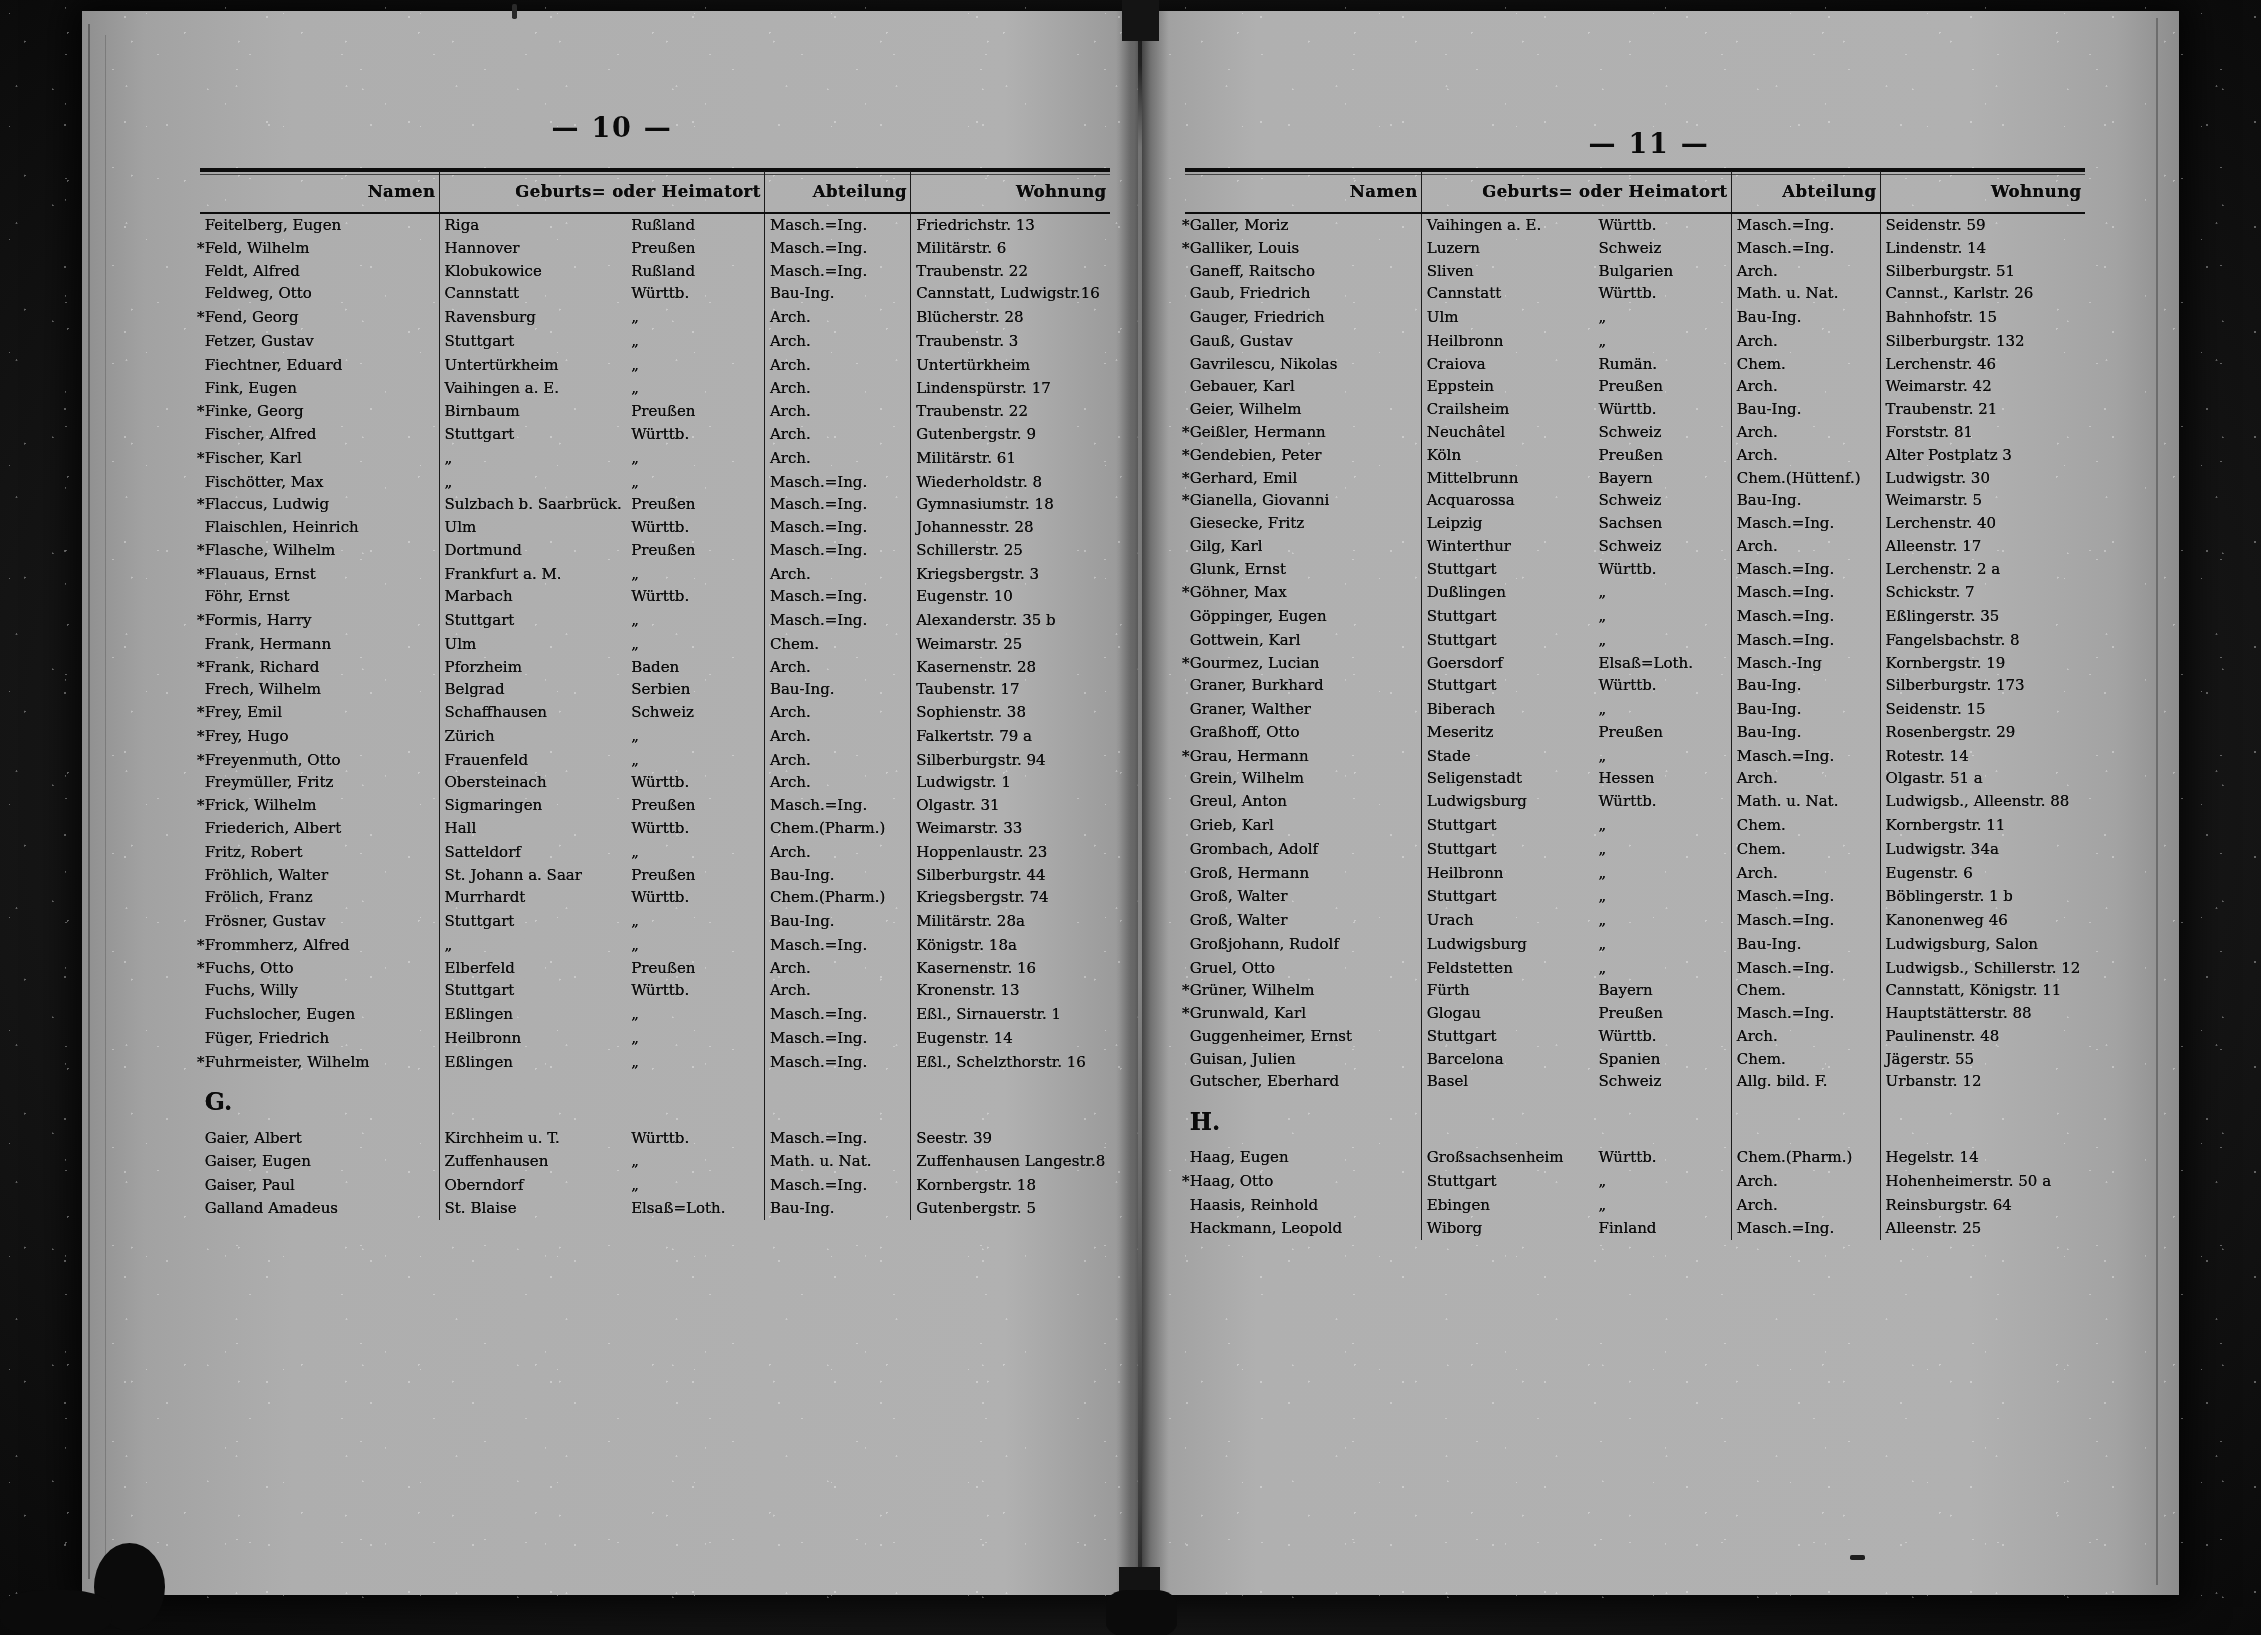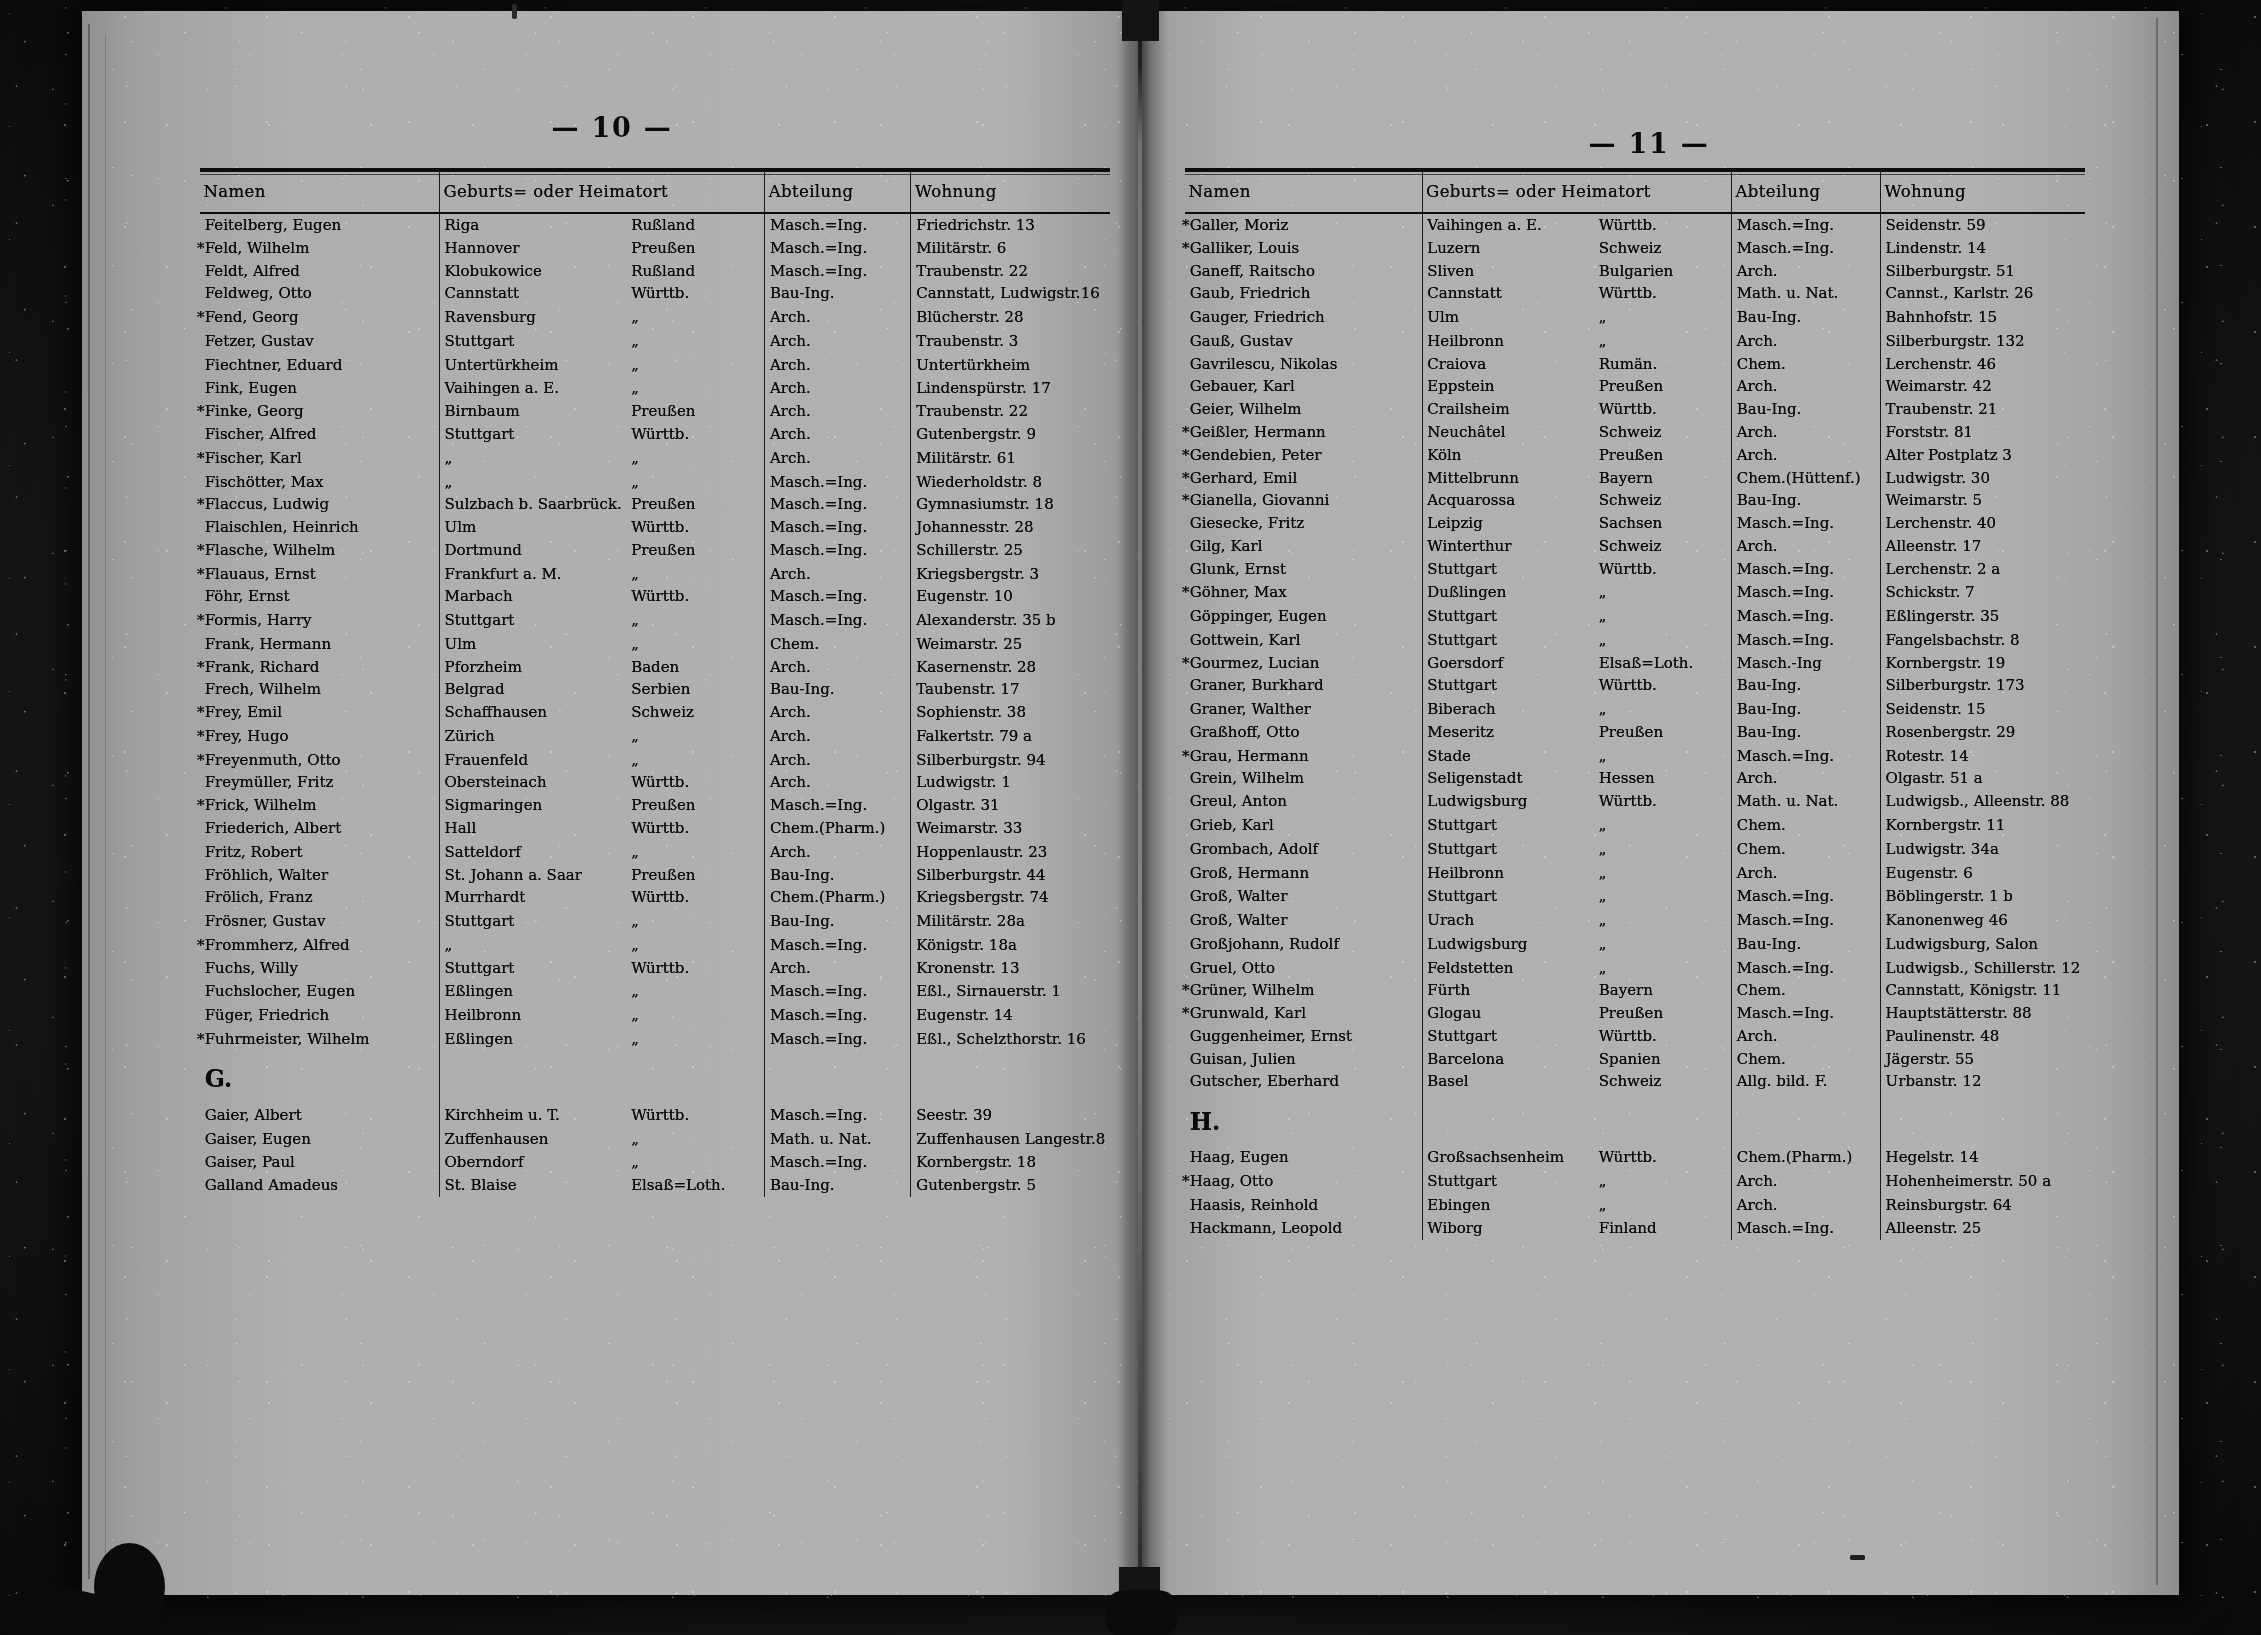--- a/index.html
+++ b/index.html
@@ -88,22 +88,22 @@
   table.roster{
     position:absolute;border-collapse:collapse;
     font-family:"DejaVu Serif",serif;
     font-size:15px;
     color:#0b0b0b;
   }
   #page-left table.roster{left:118px;top:171px;width:910px;}
   #page-right table.roster{left:31px;top:171px;width:900px;}
 
   table.roster thead th{
-    font-weight:400;font-size:16.5px;letter-spacing:0.4px;
-    padding:10.6px 3.5px 11.8px;text-align:left;white-space:nowrap;
+    font-weight:700;font-size:16.5px;letter-spacing:0.4px;
+    padding:10.6px 3.5px 11.8px;text-align:right;white-space:nowrap;
     border-bottom:2.9px solid #0c0c0c;
   }
   .hdr-rule{
     position:absolute;height:3.5px;background:#0d0d0d;
   }
   #page-left .hdr-rule{left:118px;top:168px;width:910px;}
   #page-right .hdr-rule{left:31px;top:168px;width:900px;}
   .hdr-rule2{position:absolute;height:1.2px;background:#444;}
   #page-left .hdr-rule2{left:118px;top:174px;width:910px;}
   #page-right .hdr-rule2{left:31px;top:174px;width:900px;}
@@ -377,20 +377,27 @@
             <td class="c-addr">Militärstr. 28a</td>
           </tr>
           <tr>
             <td class="c-name"><span class="star">*</span>Frommherz, Alfred</td>
             <td class="c-place">„</td>
             <td class="c-state ditto">„</td>
             <td class="c-dept">Masch.=Ing.</td>
             <td class="c-addr">Königstr. 18a</td>
           </tr>
           <tr>
+            <td class="c-name"><span class="star">*</span>Fuchs, Otto</td>
+            <td class="c-place">Elberfeld</td>
+            <td class="c-state">Preußen</td>
+            <td class="c-dept">Arch.</td>
+            <td class="c-addr">Kasernenstr. 16</td>
+          </tr>
+          <tr>
             <td class="c-name"><span class="star"></span>Fuchs, Willy</td>
             <td class="c-place">Stuttgart</td>
             <td class="c-state">Württb.</td>
             <td class="c-dept">Arch.</td>
             <td class="c-addr">Kronenstr. 13</td>
           </tr>
           <tr>
             <td class="c-name"><span class="star"></span>Fuchslocher, Eugen</td>
             <td class="c-place">Eßlingen</td>
             <td class="c-state ditto">„</td>

